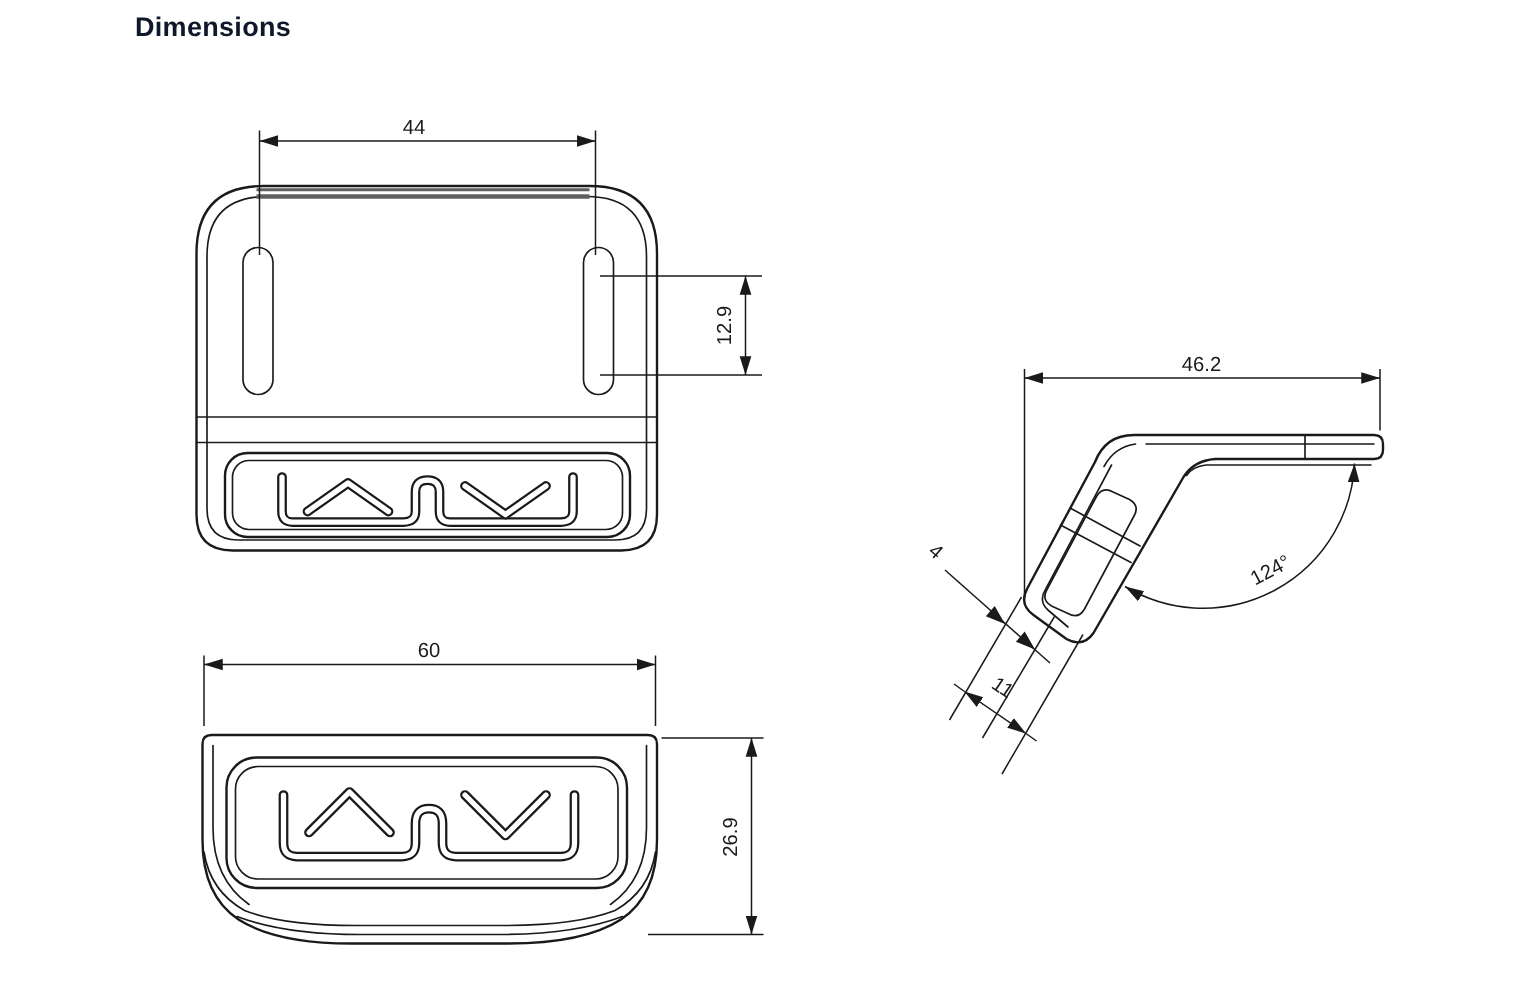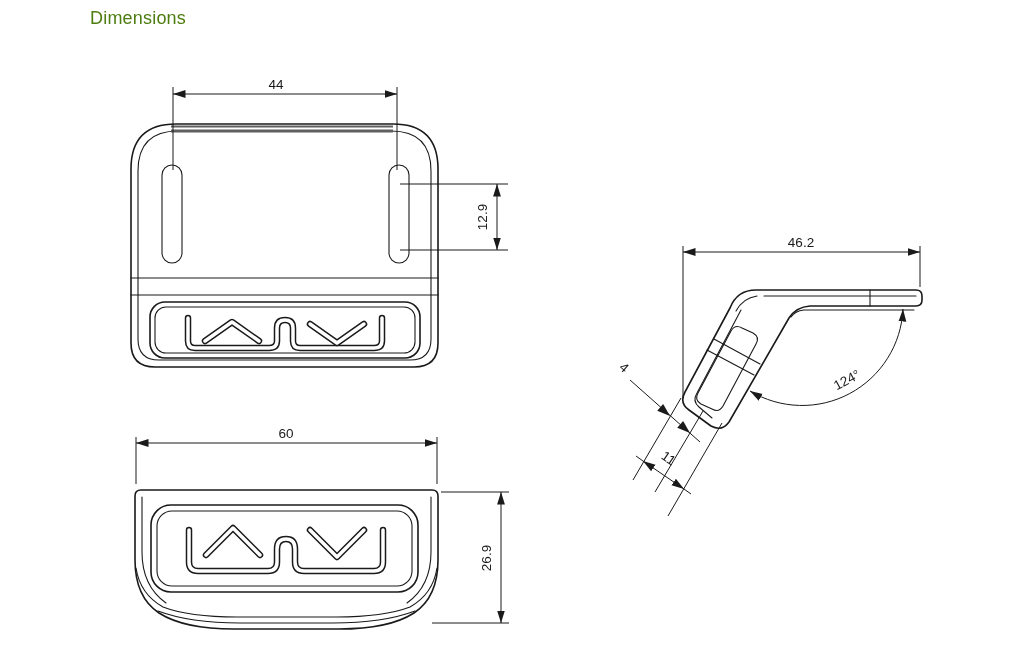--- a/index.html
+++ b/index.html
@@ -1,19 +1,19 @@
 <!DOCTYPE html>
 <html><head>
 <meta charset="utf-8">
 <style>
   html,body{margin:0;padding:0;background:#ffffff;}
   .canvas{position:relative;width:1024px;height:660px;background:#ffffff;overflow:hidden;
           font-family:"Liberation Sans", sans-serif;}
-  .page-title{position:absolute;left:90px;top:8px;font-size:18px;font-weight:normal;
-              color:#4d7c0f;letter-spacing:.2px;}
+  .page-title{position:absolute;left:90px;top:8px;font-size:18px;font-weight:bold;
+              color:#0f172a;letter-spacing:.2px;}
   svg text{font-family:"Liberation Sans", sans-serif;font-size:13.5px;fill:#1a1a1a;}
   .outline{fill:none;stroke:#1a1a1a;stroke-width:1.6;stroke-linejoin:round;stroke-linecap:round;}
   .thin{fill:none;stroke:#1a1a1a;stroke-width:1.1;stroke-linejoin:round;stroke-linecap:round;}
   .dim{fill:none;stroke:#1a1a1a;stroke-width:1;}
   .groove-b{fill:none;stroke:#1a1a1a;stroke-width:6.5;stroke-linejoin:round;stroke-linecap:round;}
   .groove-w{fill:none;stroke:#ffffff;stroke-width:3.5;stroke-linejoin:round;stroke-linecap:round;}
   .band{stroke:#5f5f5f;}
 </style>
 </head>
 <body>

